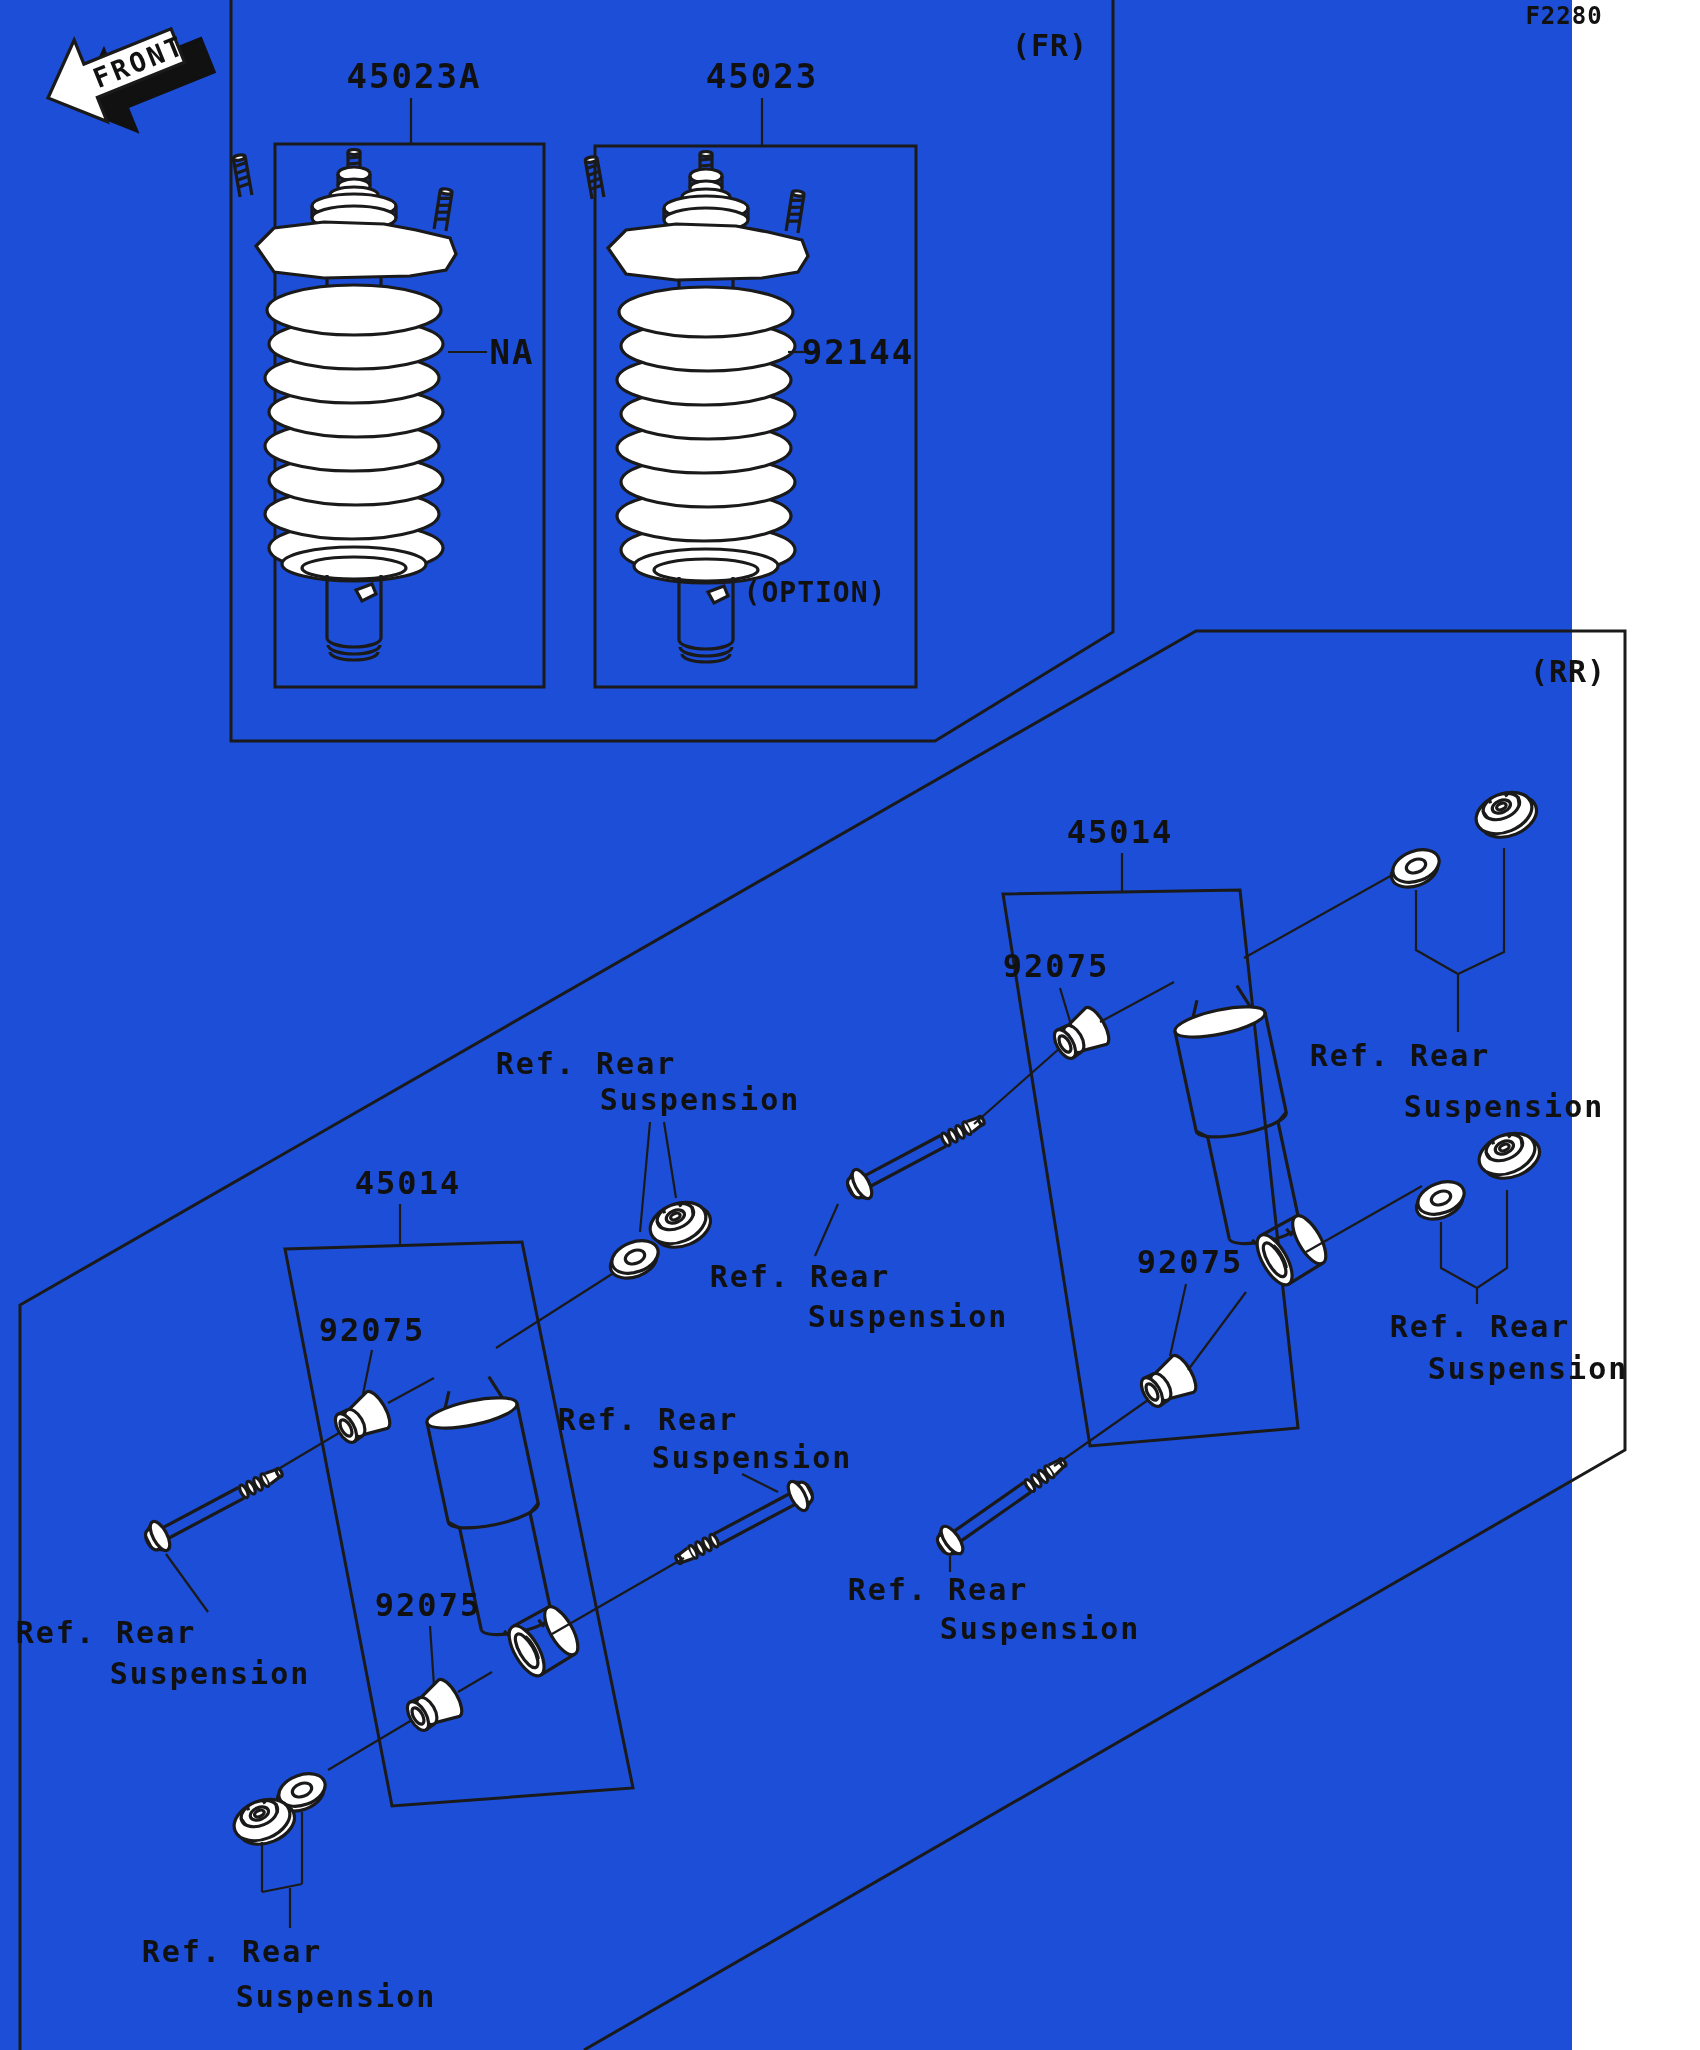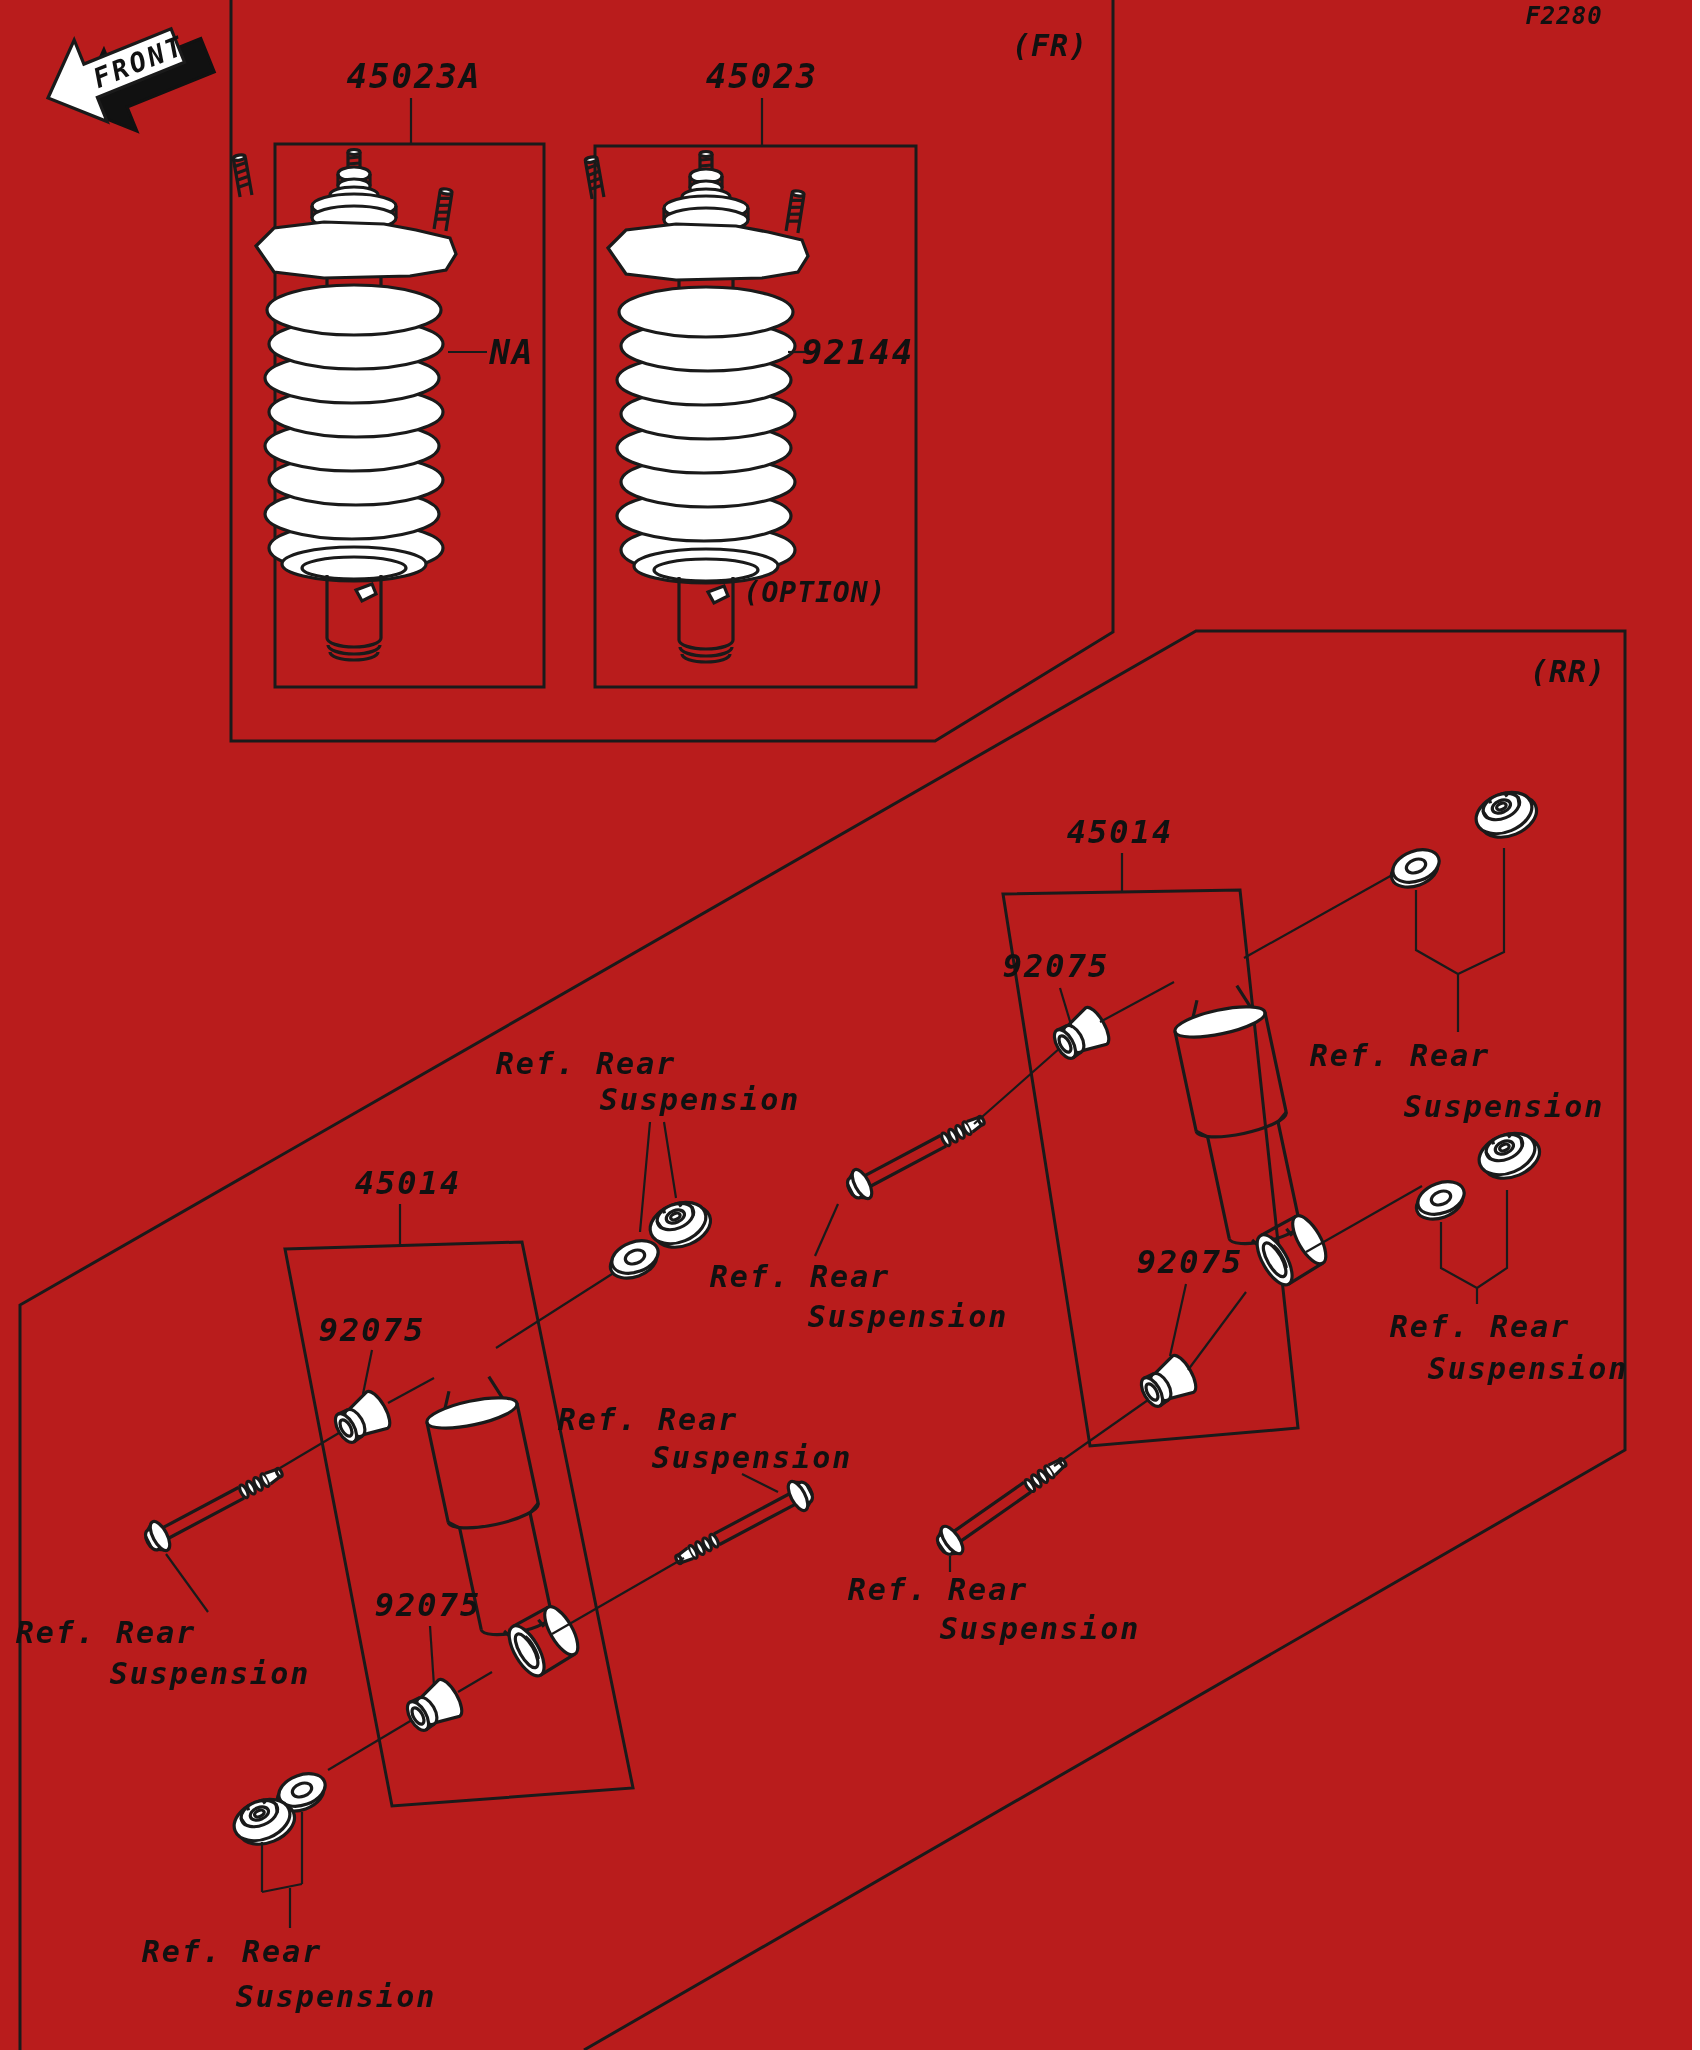--- a/index.html
+++ b/index.html
@@ -1,16 +1,16 @@
 <!DOCTYPE html>
 <html><head>
 <meta charset="utf-8">
 <style>
   html,body{margin:0;padding:0;background:#ffffff;}
-  .stage{width:1692px;height:2050px;position:relative;background:#b91c1c;font-style:italic;}
+  .stage{width:1572px;height:2050px;position:relative;background:#1d4ed8;}
   svg{display:block;}
   .pn{font-family:"DejaVu Sans Mono","Liberation Mono",monospace;font-weight:bold;fill:#111;}
   .pn34{font-size:34px;letter-spacing:2px;}
   .pn32{font-size:32px;letter-spacing:2px;}
   .ref{font-family:"DejaVu Sans Mono","Liberation Mono",monospace;font-weight:bold;font-size:30px;letter-spacing:2px;fill:#111;}
   .sec{font-family:"DejaVu Sans Mono","Liberation Mono",monospace;font-weight:bold;font-size:30px;letter-spacing:1px;fill:#111;}
   .code{font-family:"DejaVu Sans Mono","Liberation Mono",monospace;font-weight:bold;font-size:24px;letter-spacing:1px;fill:#111;}
   .opt{font-family:"DejaVu Sans Mono","Liberation Mono",monospace;font-weight:bold;font-size:28px;letter-spacing:1px;fill:#111;}
   .front{font-family:"DejaVu Sans Mono","Liberation Mono",monospace;font-weight:bold;font-size:27px;letter-spacing:3px;fill:#111;}
   .ln{stroke:#1a1a1a;stroke-width:2.2;fill:none;}

